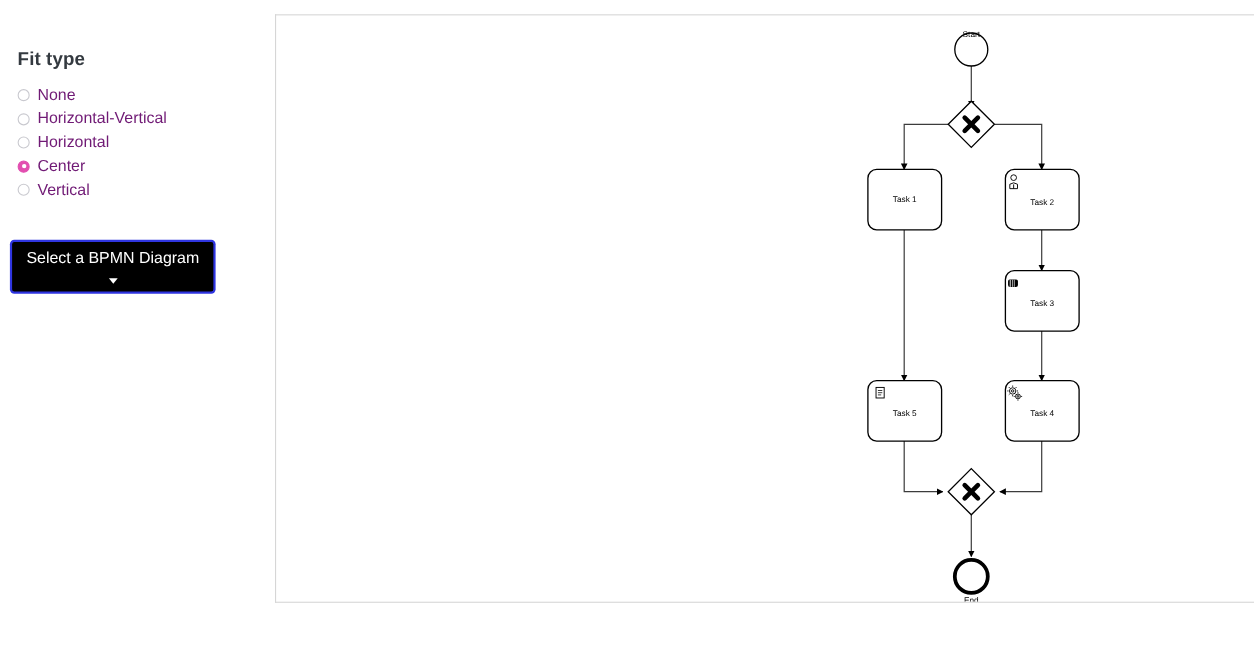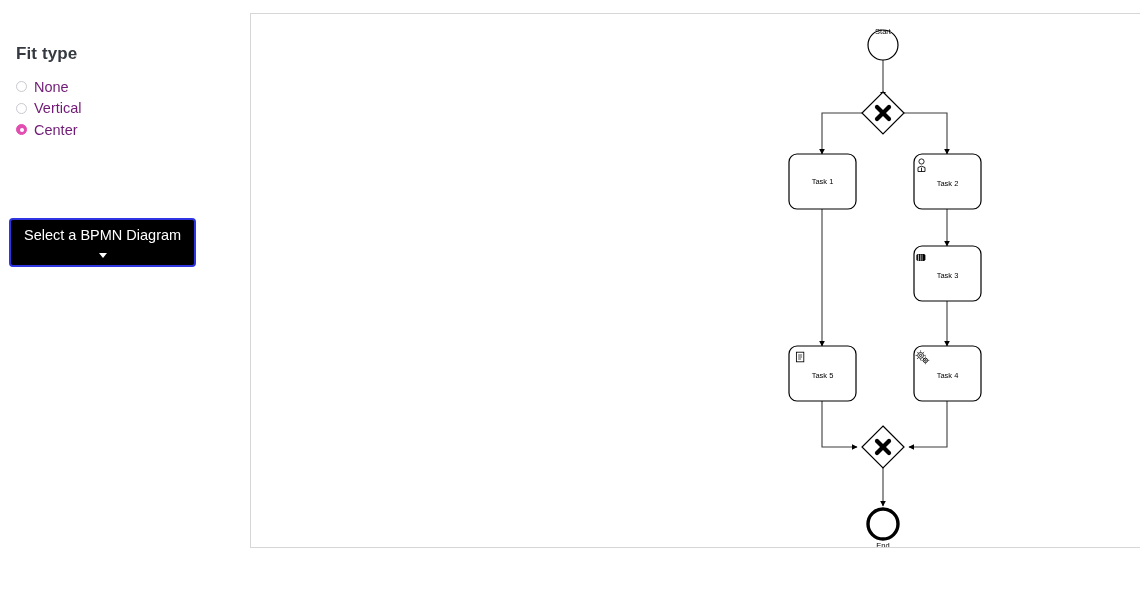--- a/index.html
+++ b/index.html
@@ -153,30 +153,38 @@
 
     <div class="fit-type-title">Fit type</div>
 
     <div class="radio-group">
 
       <div class="radio-row">
         <span class="radio-mark"></span>
         <span class="radio-label">None</span>
       </div>
 
-
-
       <div class="radio-row">
         <span class="radio-mark"></span>
+        <span class="radio-label">Horizontal-Vertical</span>
+      </div>
+
+      <div class="radio-row">
+        <span class="radio-mark"></span>
+        <span class="radio-label">Horizontal</span>
+      </div>
+
+      <div class="radio-row checked">
+        <span class="radio-mark"></span>
+        <span class="radio-label">Center</span>
+      </div>
+
+      <div class="radio-row">
+        <span class="radio-mark"></span>
         <span class="radio-label">Vertical</span>
-      </div>
-
-      <div class="radio-row checked">
-        <span class="radio-mark"></span>
-        <span class="radio-label">Center</span>
       </div>
 
     </div>
 
     <button class="dropdown-btn">
       <span>Select a BPMN Diagram</span>
       <span class="caret"></span>
     </button>
 
   </div>

